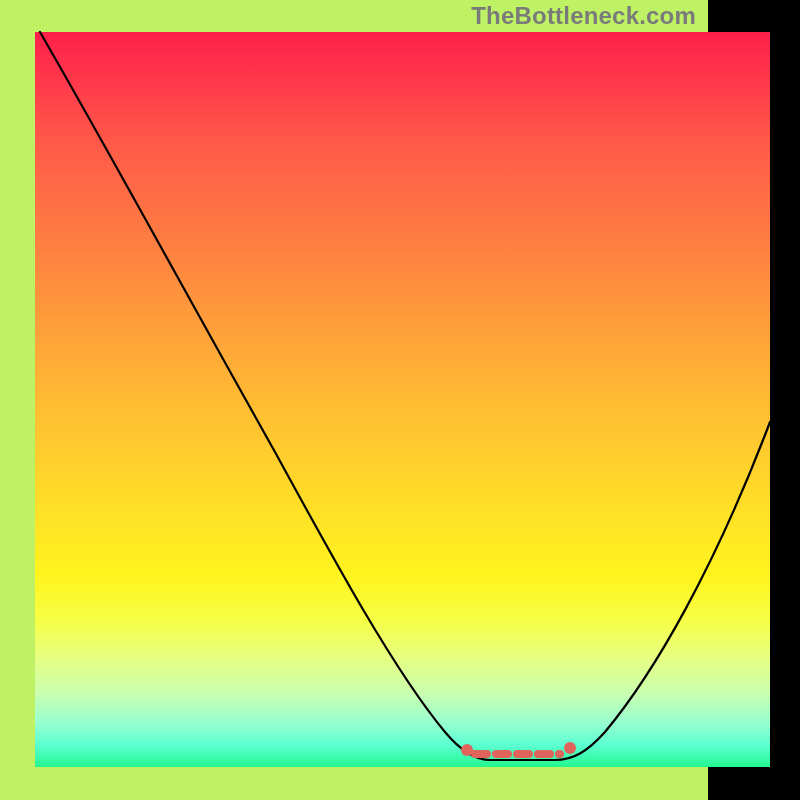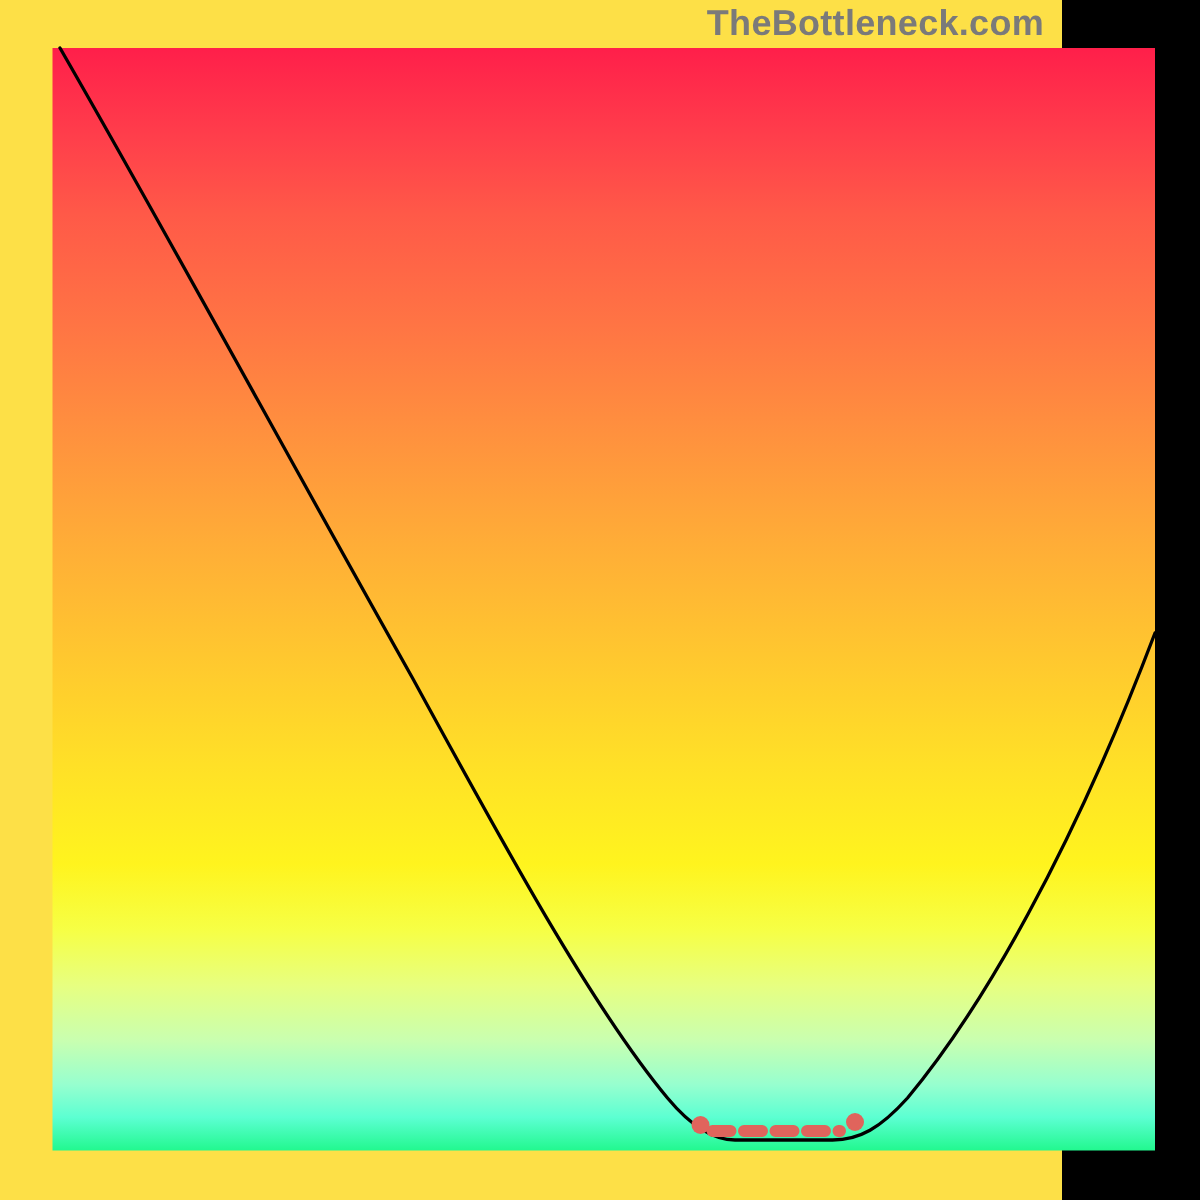--- a/index.html
+++ b/index.html
@@ -1,21 +1,21 @@
 <!DOCTYPE html>
 <html><head>
 <meta charset="utf-8">
 <style>
   * { margin: 0; padding: 0; box-sizing: border-box; }
   html, body { width: 800px; height: 800px; background: #000; overflow: hidden; }
   .frame {
     position: relative;
     width: 708px;
     height: 800px;
-    background: #fde047;
+    background: #bef264;
   }
   .watermark {
     position: absolute;
     top: 2px;
     right: 12px;
     color: #7a7a7a;
     font-family: Arial, Helvetica, sans-serif;
     font-size: 24px;
     font-weight: 600;
     letter-spacing: 0.2px;

